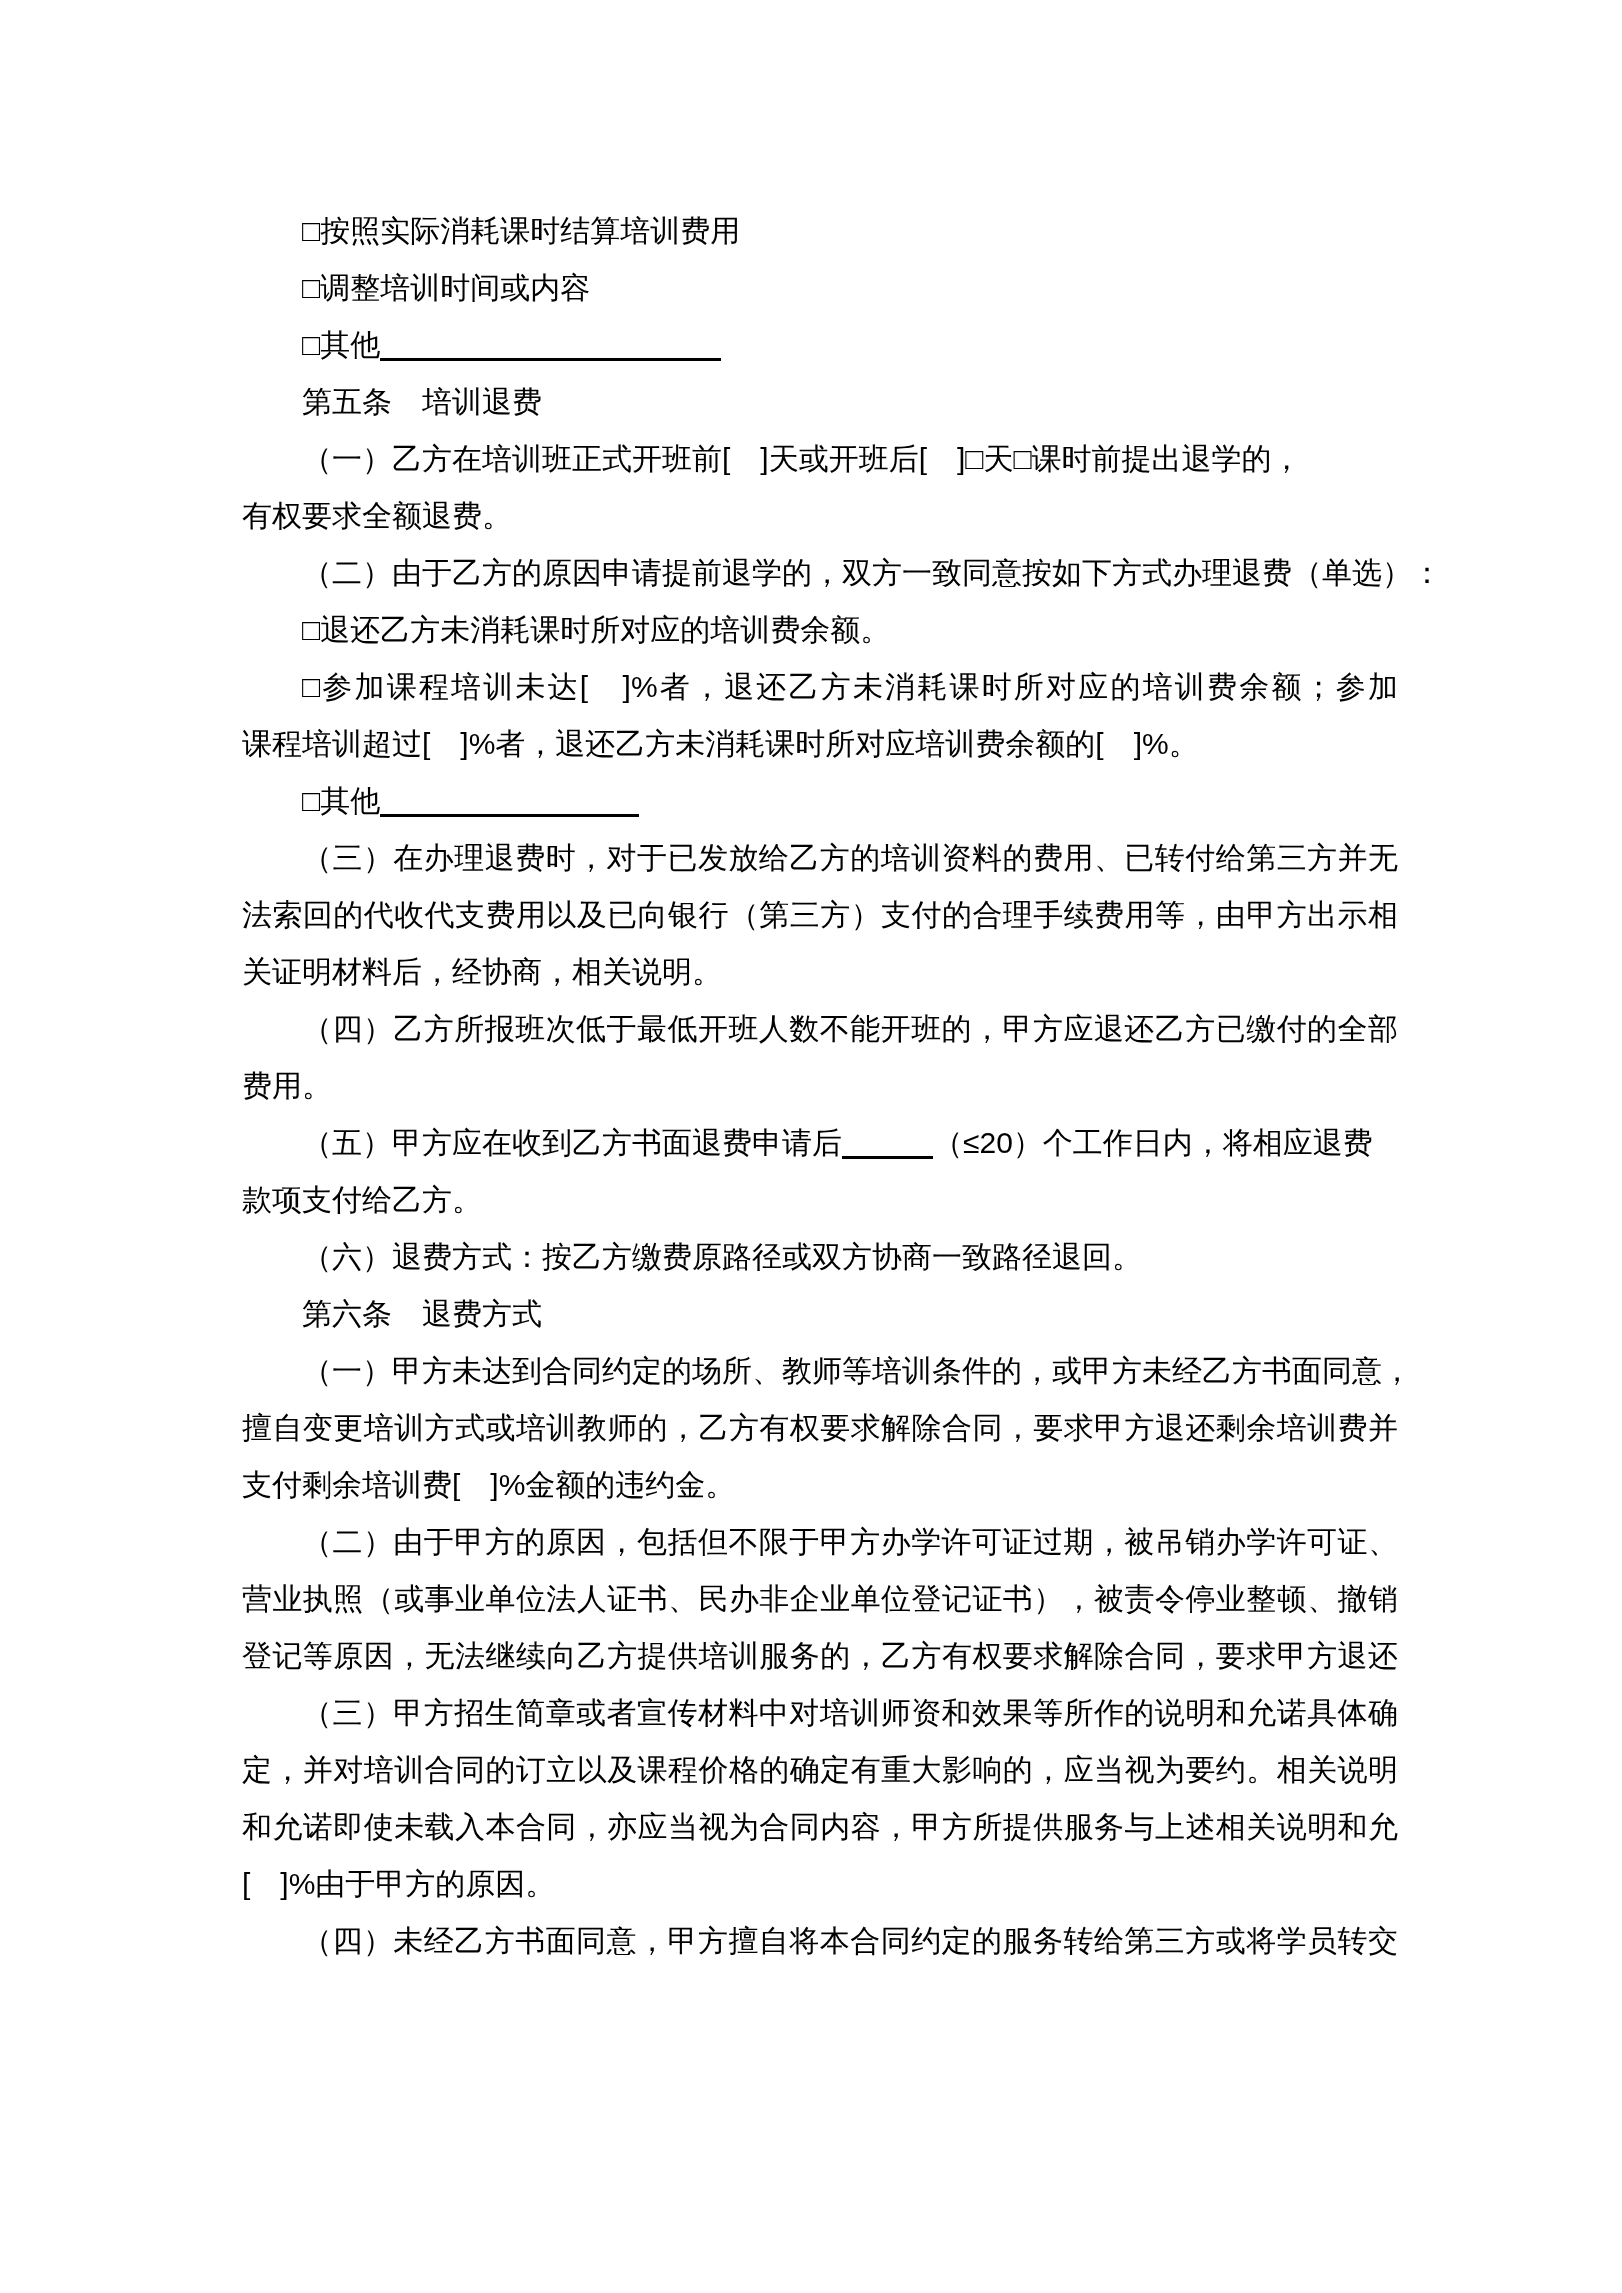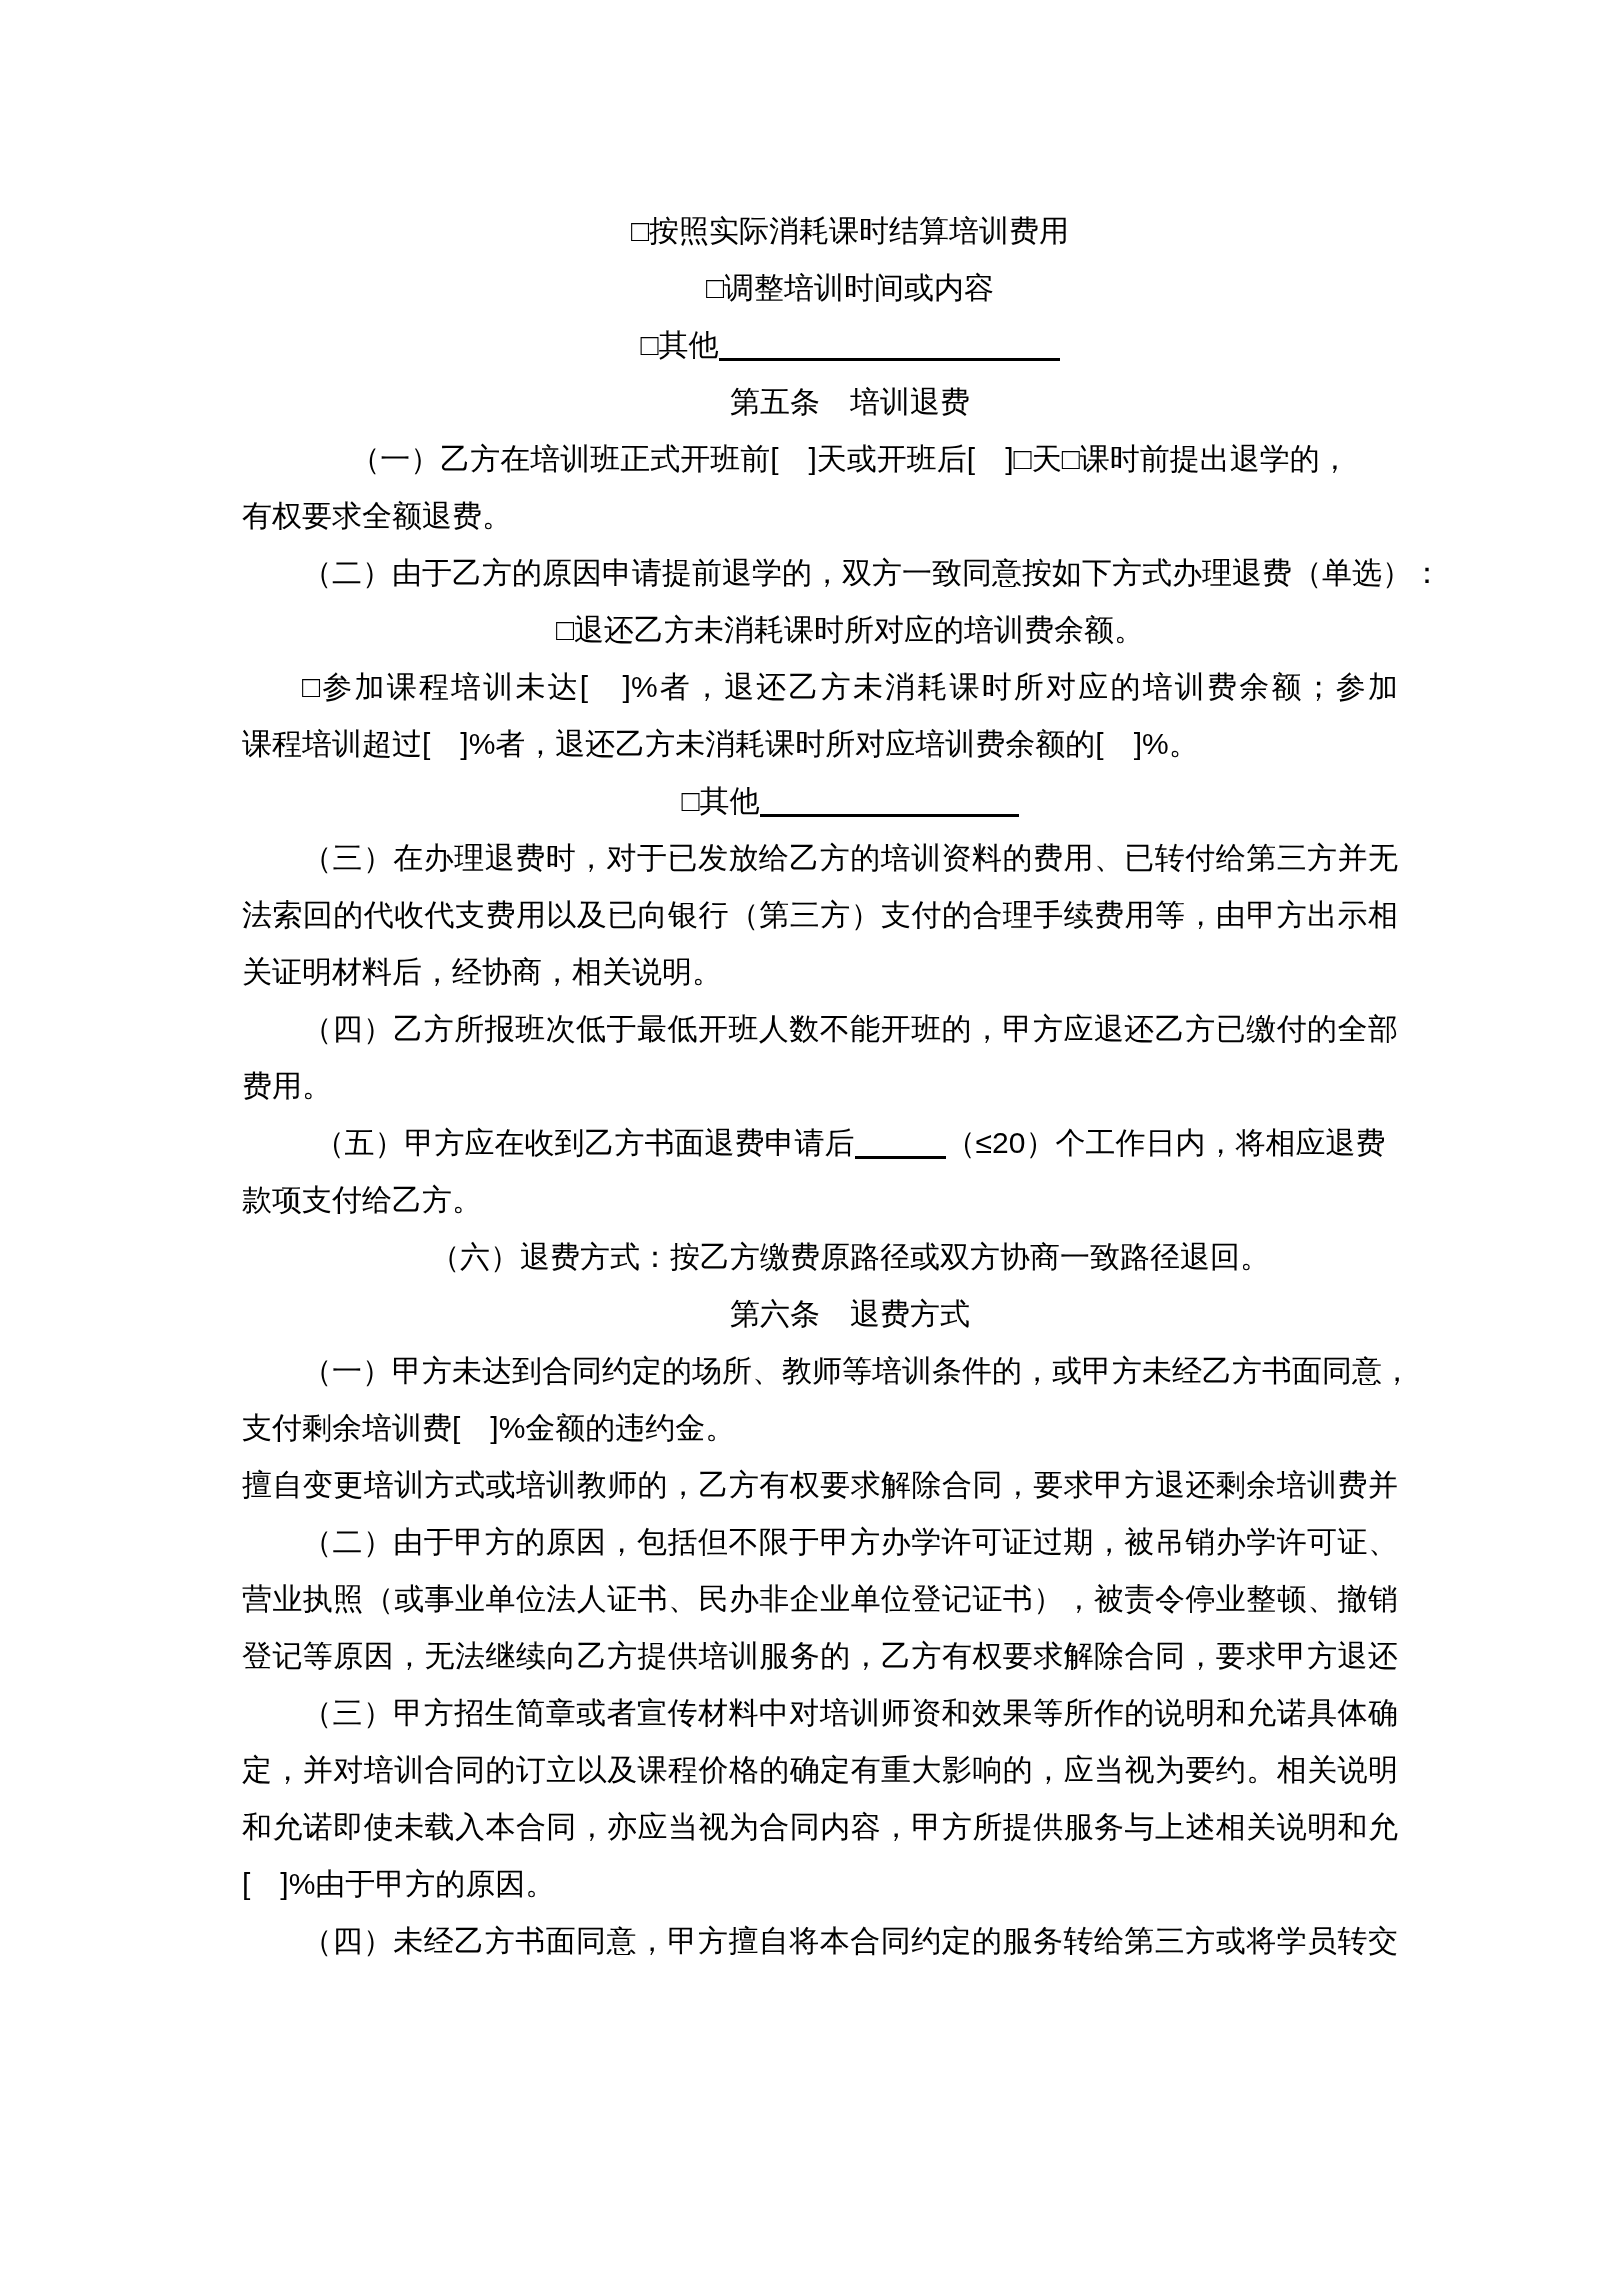--- a/index.html
+++ b/index.html
@@ -23,21 +23,21 @@
     width: 1156px;
     font-size: 30px;
     line-height: 57px;
     color: #000000;
     font-weight: 500;
   }
   .line {
     white-space: nowrap;
     height: 57px;
   }
-  .line.indent { padding-left: 60px; text-align: center; }
+  .line.indent { padding-left: 60px; }
   .line.fill {
     text-align: justify;
     text-align-last: justify;
     text-justify: inter-character;
   }
   .run { white-space: pre; }
   .checkbox { white-space: pre; }
   .blank {
     display: inline-block;
     height: 1em;
@@ -64,22 +64,22 @@
       <div class="line indent fill"><span class="run">（三）在办理退费时，对于已发放给乙方的培训资料的费用、已转付给第三方并无</span></div>
       <div class="line fill"><span class="run">法索回的代收代支费用以及已向银行（第三方）支付的合理手续费用等，由甲方出示相</span></div>
       <div class="line"><span class="run">关证明材料后，经协商，相关说明。</span></div>
       <div class="line indent fill"><span class="run">（四）乙方所报班次低于最低开班人数不能开班的，甲方应退还乙方已缴付的全部</span></div>
       <div class="line"><span class="run">费用。</span></div>
       <div class="line indent"><span class="run">（五）甲方应在收到乙方书面退费申请后</span><span class="blank" style="width: 91px;"></span><span class="run">（≤20）个工作日内，将相应退费</span></div>
       <div class="line"><span class="run">款项支付给乙方。</span></div>
       <div class="line indent"><span class="run">（六）退费方式：按乙方缴费原路径或双方协商一致路径退回。</span></div>
       <div class="line indent"><span class="run">第六条　退费方式</span></div>
       <div class="line indent fill"><span class="run">（一）甲方未达到合同约定的场所、教师等培训条件的，或甲方未经乙方书面同意，</span></div>
+      <div class="line fill"><span class="run">擅自变更培训方式或培训教师的，乙方有权要求解除合同，要求甲方退还剩余培训费并</span></div>
       <div class="line"><span class="run">支付剩余培训费[　]%金额的违约金。</span></div>
-      <div class="line fill"><span class="run">擅自变更培训方式或培训教师的，乙方有权要求解除合同，要求甲方退还剩余培训费并</span></div>
       <div class="line indent fill"><span class="run">（二）由于甲方的原因，包括但不限于甲方办学许可证过期，被吊销办学许可证、</span></div>
       <div class="line fill"><span class="run">营业执照（或事业单位法人证书、民办非企业单位登记证书），被责令停业整顿、撤销</span></div>
       <div class="line fill"><span class="run">登记等原因，无法继续向乙方提供培训服务的，乙方有权要求解除合同，要求甲方退还</span></div>
       <div class="line indent fill"><span class="run">（三）甲方招生简章或者宣传材料中对培训师资和效果等所作的说明和允诺具体确</span></div>
       <div class="line fill"><span class="run">定，并对培训合同的订立以及课程价格的确定有重大影响的，应当视为要约。相关说明</span></div>
       <div class="line fill"><span class="run">和允诺即使未载入本合同，亦应当视为合同内容，甲方所提供服务与上述相关说明和允</span></div>
       <div class="line"><span class="run">[　]%由于甲方的原因。</span></div>
       <div class="line indent fill"><span class="run">（四）未经乙方书面同意，甲方擅自将本合同约定的服务转给第三方或将学员转交</span></div>
     </div>
 </div>

